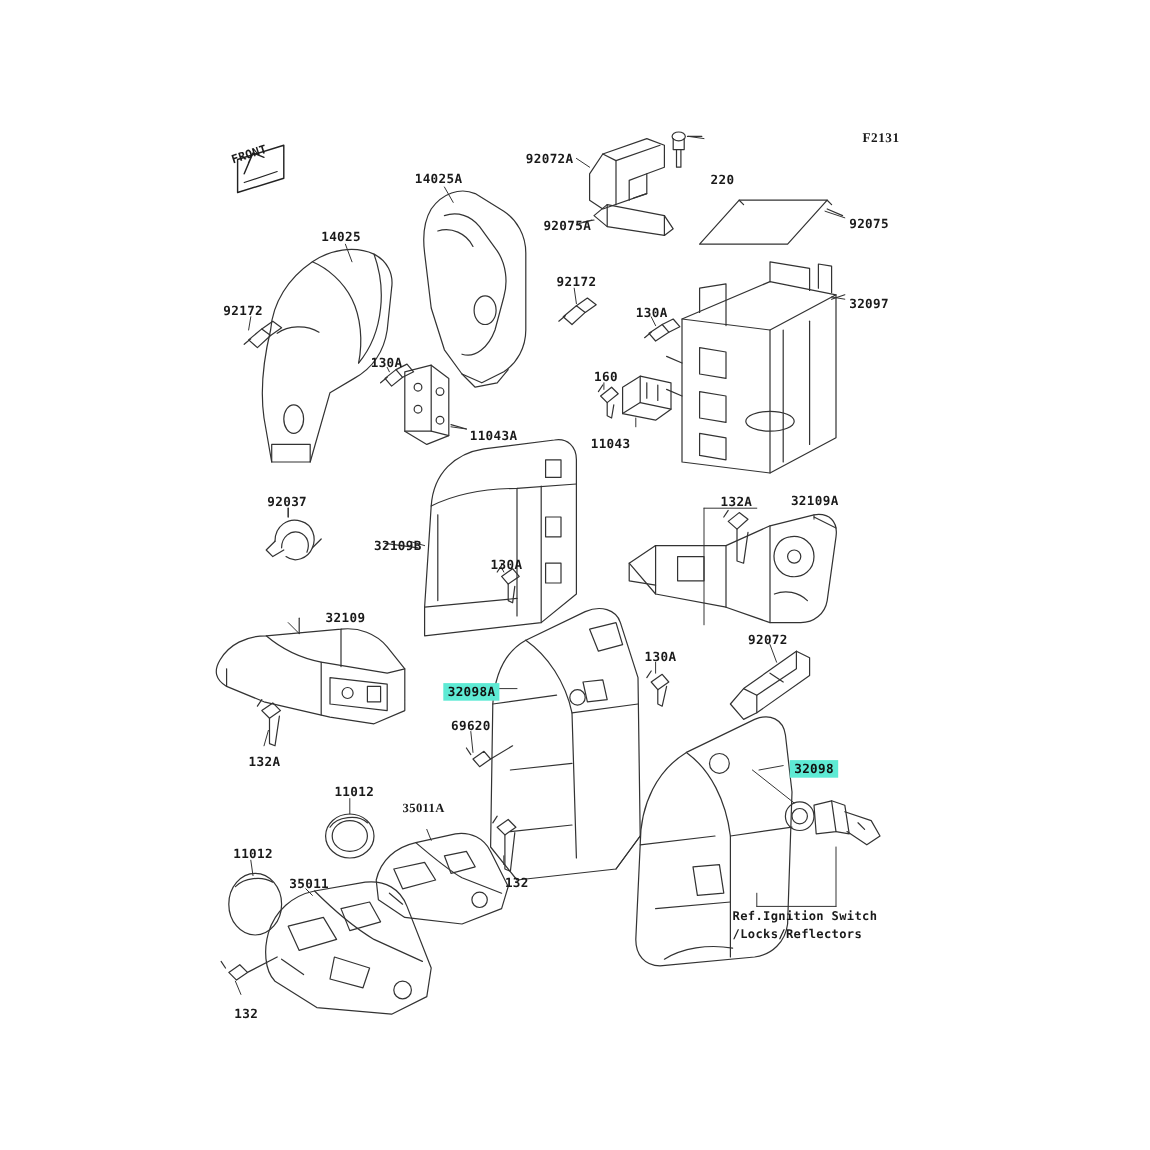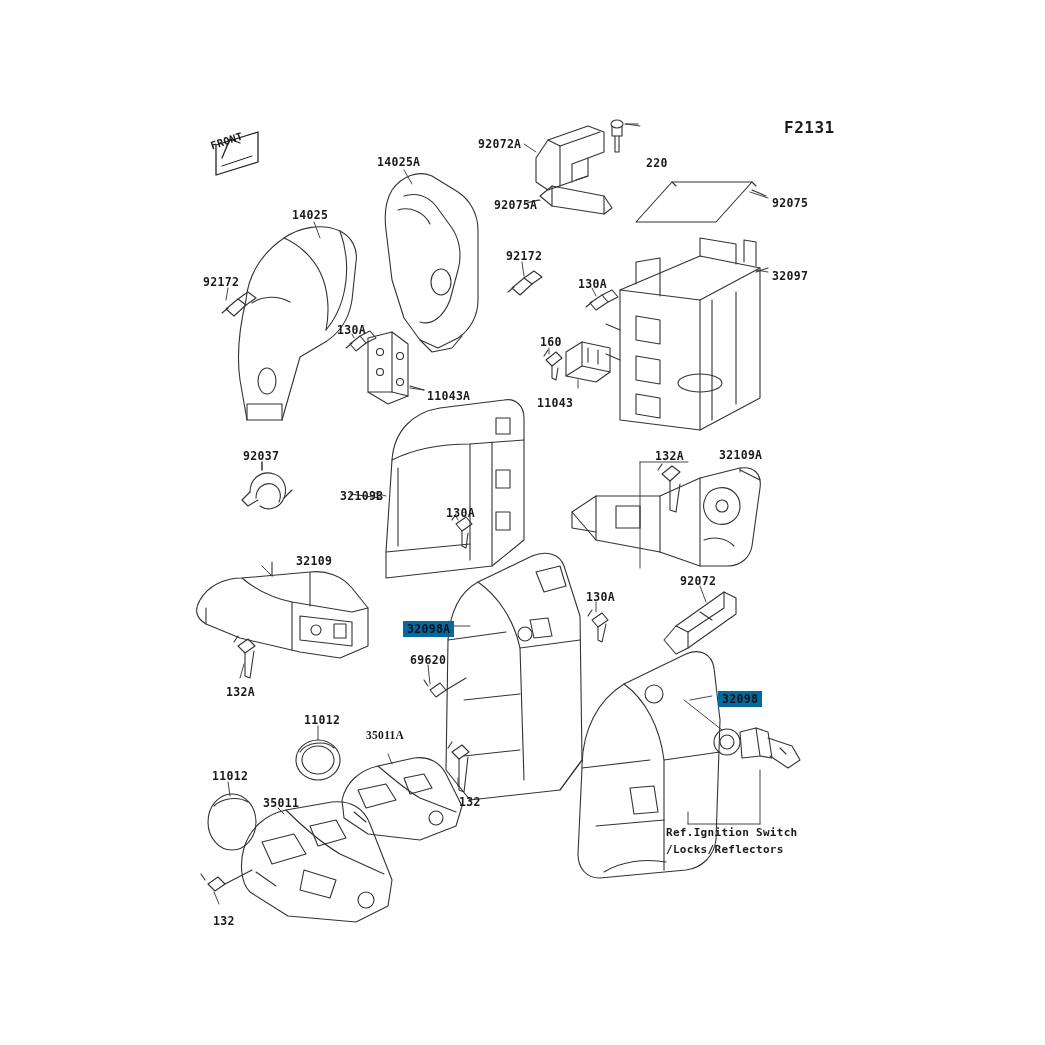--- a/index.html
+++ b/index.html
@@ -25,32 +25,33 @@
     position: absolute;
     font-family: "DejaVu Sans Mono", monospace;
     font-size: 11.5px;
     font-weight: bold;
     color: #1a1a1a;
     white-space: nowrap;
     letter-spacing: 0.3px;
     line-height: 1.25;
   }
   .label.hl {
-    background: #0369a1;
+    background: #5eead4;
     color: #111111;
     padding: 1px 4px 1px 4px;
   }
   .label.small {
     font-size: 10.5px;
     font-weight: bold;
   }
   .label.code {
-    font-size: 16px;
+    font-size: 12px;
     font-weight: bold;
     letter-spacing: 0.5px;
+    font-family: Liberation Serif, serif;
   }
   .label.ref {
     font-size: 11px;
     font-weight: bold;
     text-align: left;
   }
   .frontbox {
     position: absolute;
     left: 207px;
     top: 128px;

